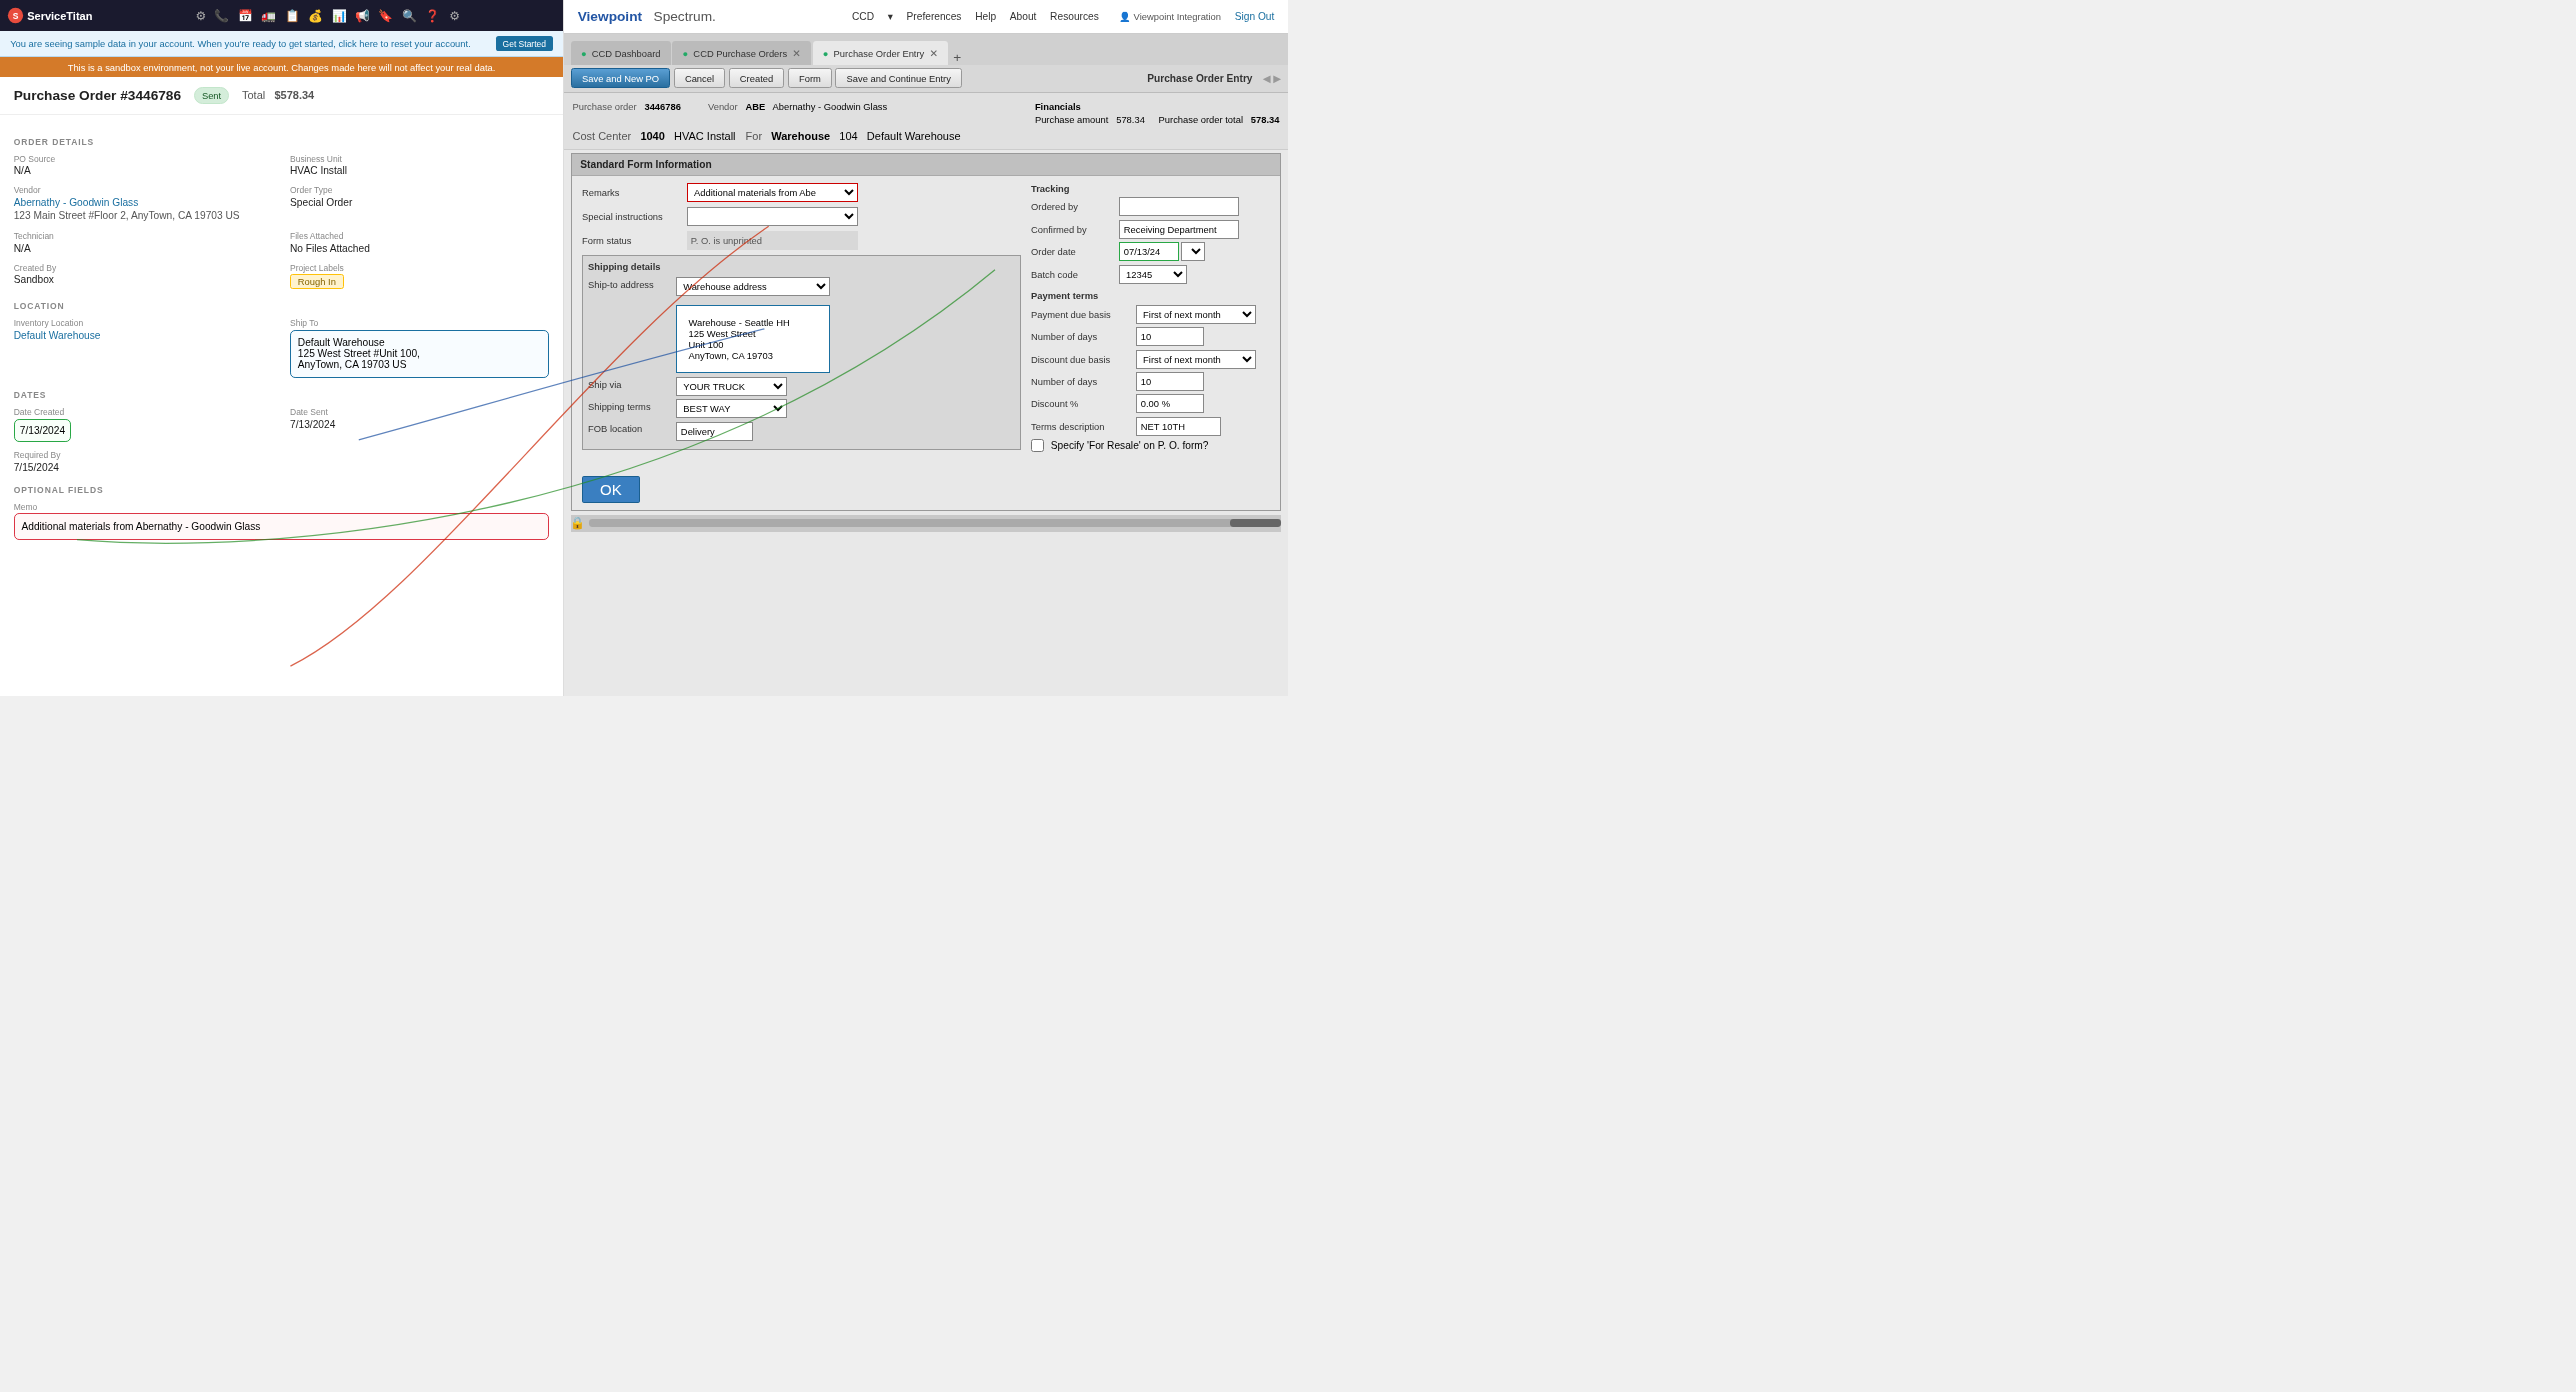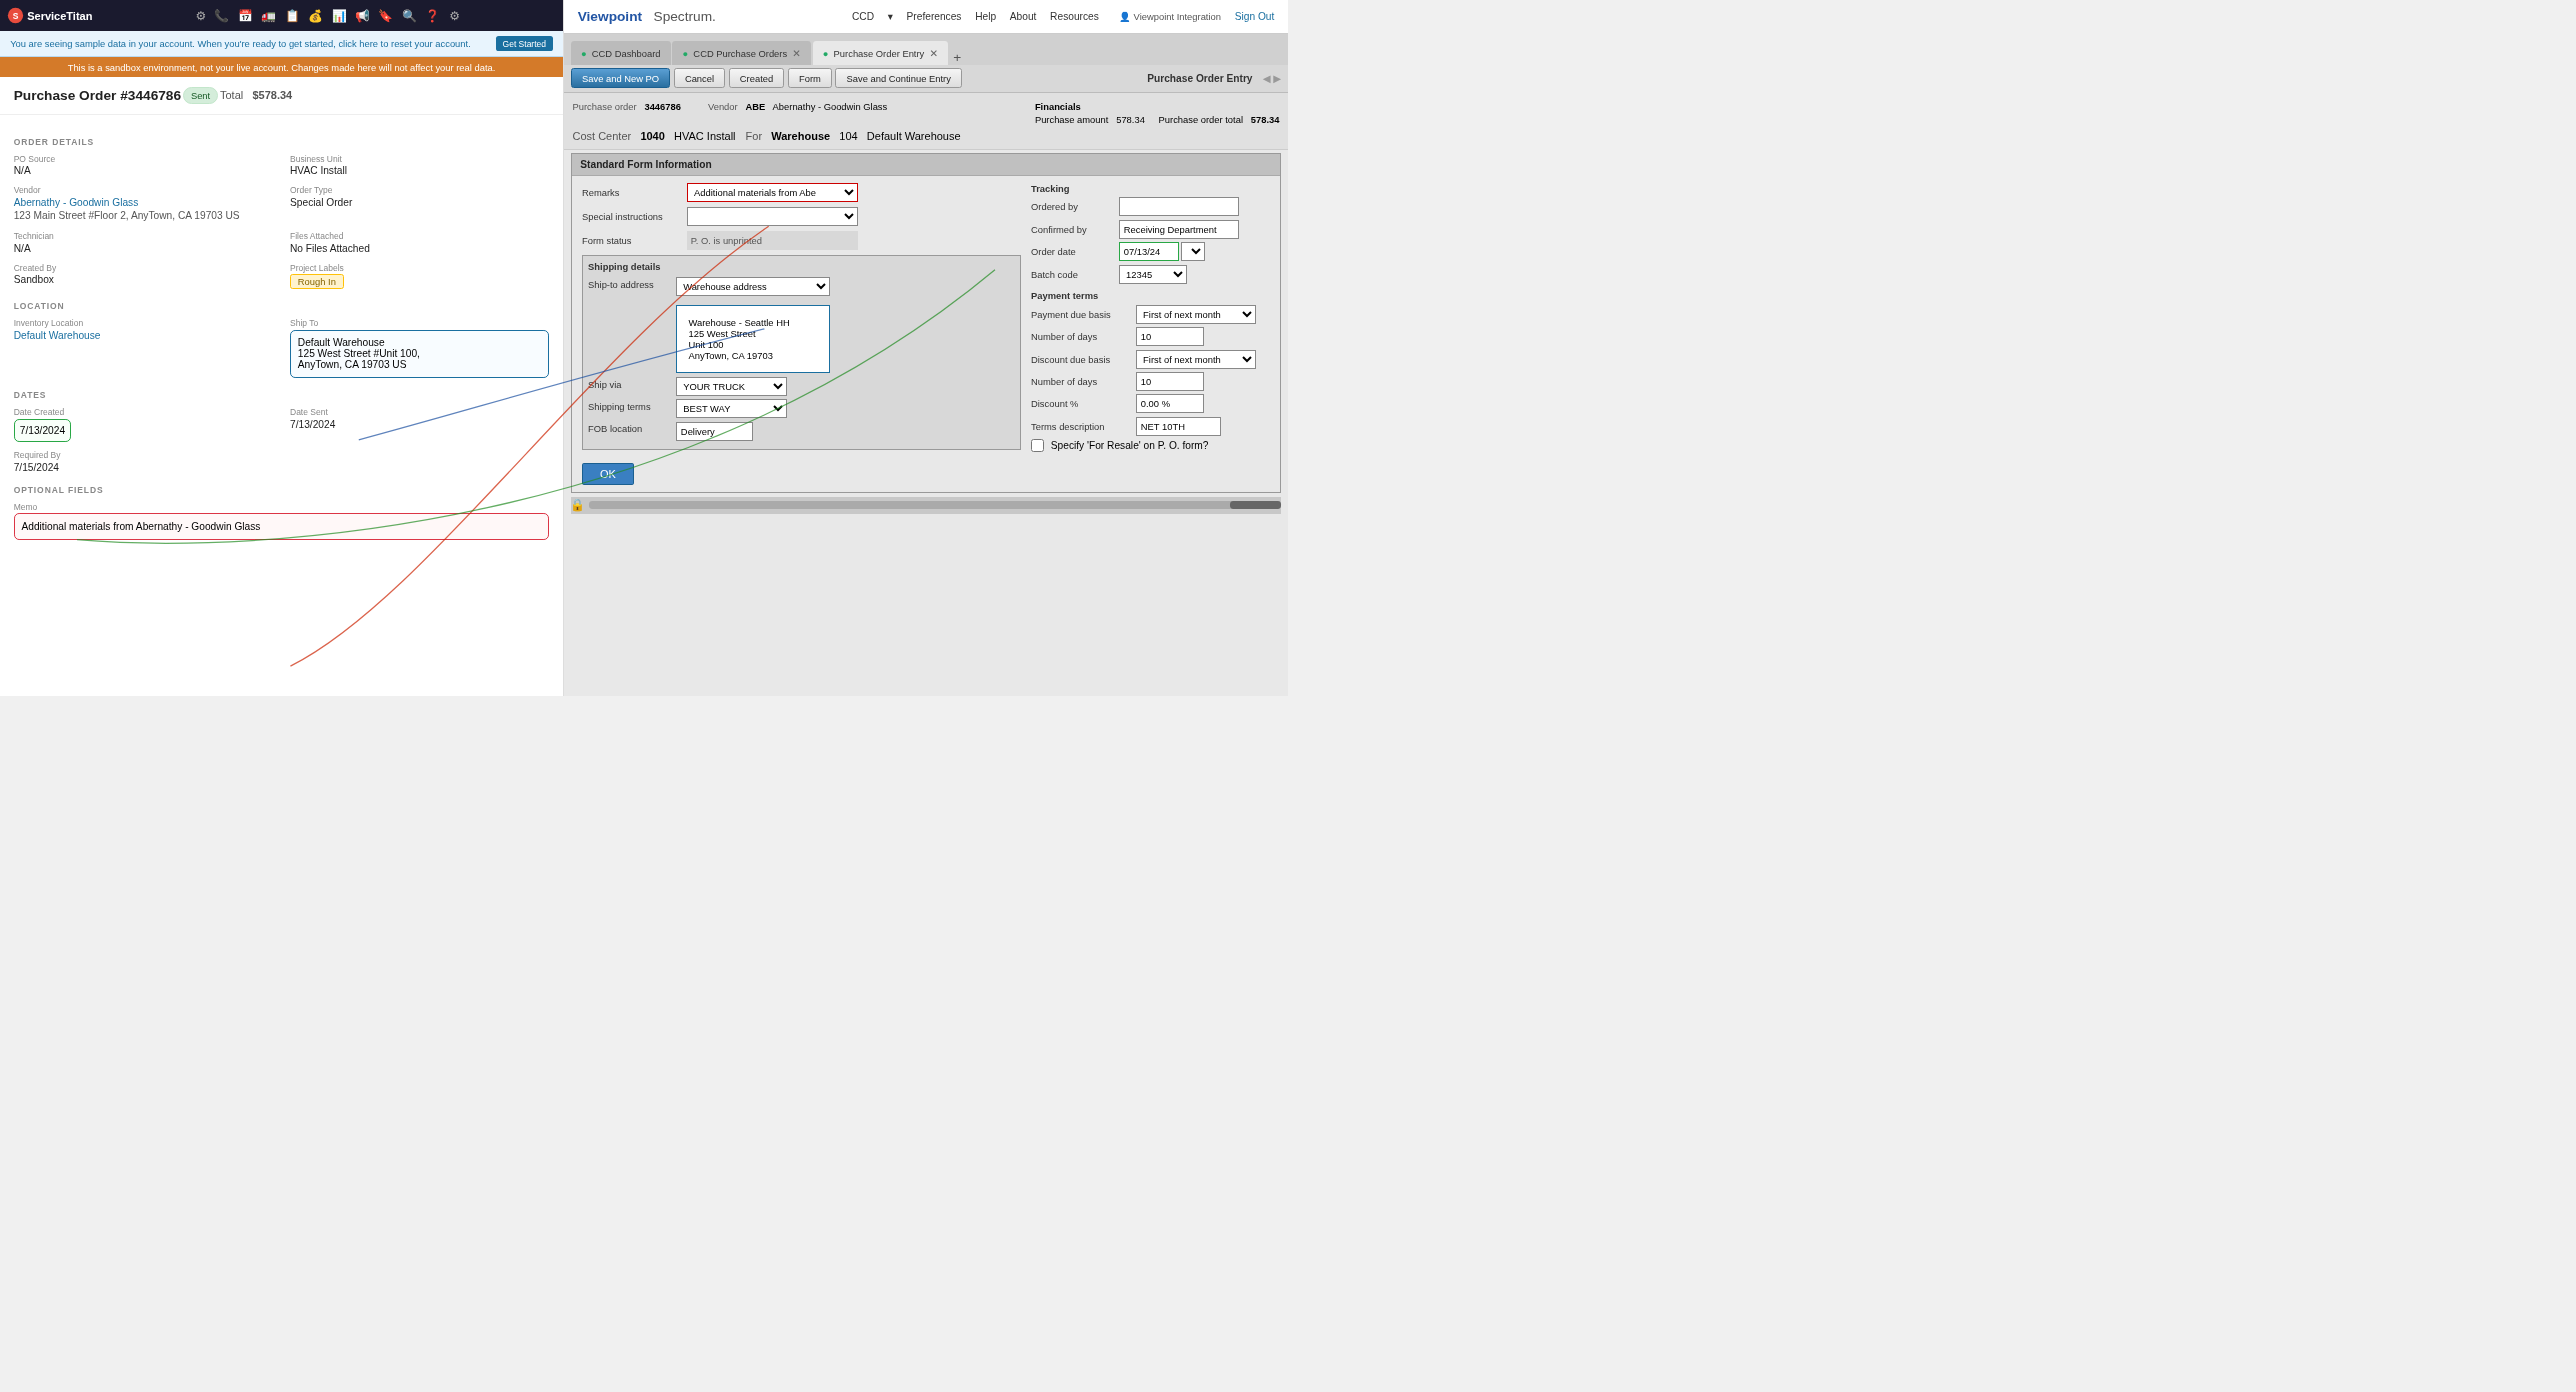--- a/index.html
+++ b/index.html
@@ -11,21 +11,21 @@
     .st-topbar { background: #1a1a2e; height: 31px; display: flex; align-items: center; padding: 0 6.8px; gap: 6.8px; }
     .st-logo { color: #fff; font-size: 11px; font-weight: bold; display: flex; align-items: center; gap: 3.4px; }
     .st-nav-icons { display: flex; gap: 8.5px; flex: 1; justify-content: center; }
     .st-nav-icons span { color: #aaa; font-size: 12px; cursor: pointer; }
 
     .st-sample-bar { background: #e8f4fd; border-bottom: 0.9px solid #b8d9f0; padding: 5.1px 10.2px; font-size: 9.4px; color: #1a6fa0; display: flex; justify-content: space-between; align-items: center; }
     .st-sample-bar button { background: #1a6fa0; color: #fff; border: none; padding: 2.6px 6.8px; border-radius: 2.6px; font-size: 8.5px; cursor: pointer; }
 
     .st-sandbox-bar { background: #d47a29; padding: 4.3px 10.2px; font-size: 9.4px; color: #fff; text-align: center; }
 
-    .st-po-header { padding: 10.2px 13.7px; border-bottom: 0.9px solid #eee; display: flex; align-items: center; gap: 2px; }
+    .st-po-header { padding: 10.2px 13.7px; border-bottom: 0.9px solid #eee; display: flex; align-items: center; gap: 13px; }
     .st-po-title { font-size: 13.7px; font-weight: bold; color: #222; }
     .st-sent-badge { background: #d4edda; color: #155724; border: 0.9px solid #c3e6cb; padding: 1.7px 6.8px; border-radius: 8.5px; font-size: 9.4px; }
     .st-total { font-size: 11px; color: #555; }
 
     .st-content { padding: 10.2px 13.7px; overflow-y: auto; height: calc(696px - 102px); }
 
     .st-section-title { font-size: 8.5px; font-weight: bold; color: #888; letter-spacing: 0.9px; margin: 12px 0 6.8px 0; text-transform: uppercase; }
 
     .st-grid { display: grid; grid-template-columns: 1fr 1fr; gap: 8.5px 17px; margin-bottom: 6.8px; }
     .st-field label { font-size: 8.5px; color: #888; margin-bottom: 1.7px; display: block; }
@@ -88,21 +88,21 @@
     .vp-ship-label { width: 85px; font-size: 9.4px; color: #333; padding-top: 1.7px; }
     .vp-ship-addr { border: 1.7px solid #1a6fa0; background: #fff; padding: 11px; font-size: 9.4px; width: 154px; min-height: 60px; }
 
     .vp-payment-section { margin-top: 6.8px; }
     .vp-payment-title { font-size: 9.4px; font-weight: bold; color: #333; margin-bottom: 3.4px; }
     .vp-payment-row { display: flex; align-items: center; margin-bottom: 3.4px; gap: 3.4px; }
     .vp-payment-label { width: 102px; font-size: 9.4px; color: #333; }
     .vp-payment-input { border: 0.9px solid #888; background: #fff; padding: 1.7px 3.4px; font-size: 9.4px; height: 19px; width: 68px; }
     .vp-payment-select { border: 0.9px solid #888; background: #fff; padding: 1.7px; font-size: 9.4px; height: 19px; }
 
-    .vp-ok-btn { background: #3a7fc1; color: #fff; border: 0.9px solid #1a5f90; padding: 4.3px 17px; font-size: 11px; cursor: pointer; border-radius: 1.7px; margin-top: 6px; }
+    .vp-ok-btn { background: #3a7fc1; color: #fff; border: 0.9px solid #1a5f90; padding: 4.3px 17px; font-size: 15px; cursor: pointer; border-radius: 1.7px; margin-top: 19px; }
 
     .vp-scrollbar-area { background: #c8c8c8; height: 17px; margin: 3.4px 6.8px; display: flex; align-items: center; }
     .vp-scrollbar { flex: 1; height: 8.5px; background: #aaa; border-radius: 3.4px; position: relative; }
     .vp-scrollbar-thumb { position: absolute; right: 0; top: 0; height: 8.5px; width: 51px; background: #666; border-radius: 3.4px; }
 
     
     .annotations { position: absolute; top: 0; left: 0; width: 1288px; height: 696px; pointer-events: none; }
 
     .vp-info-section { background: #e0e0e0; padding: 5.1px 8.5px; border-bottom: 0.9px solid #ccc; }
 

